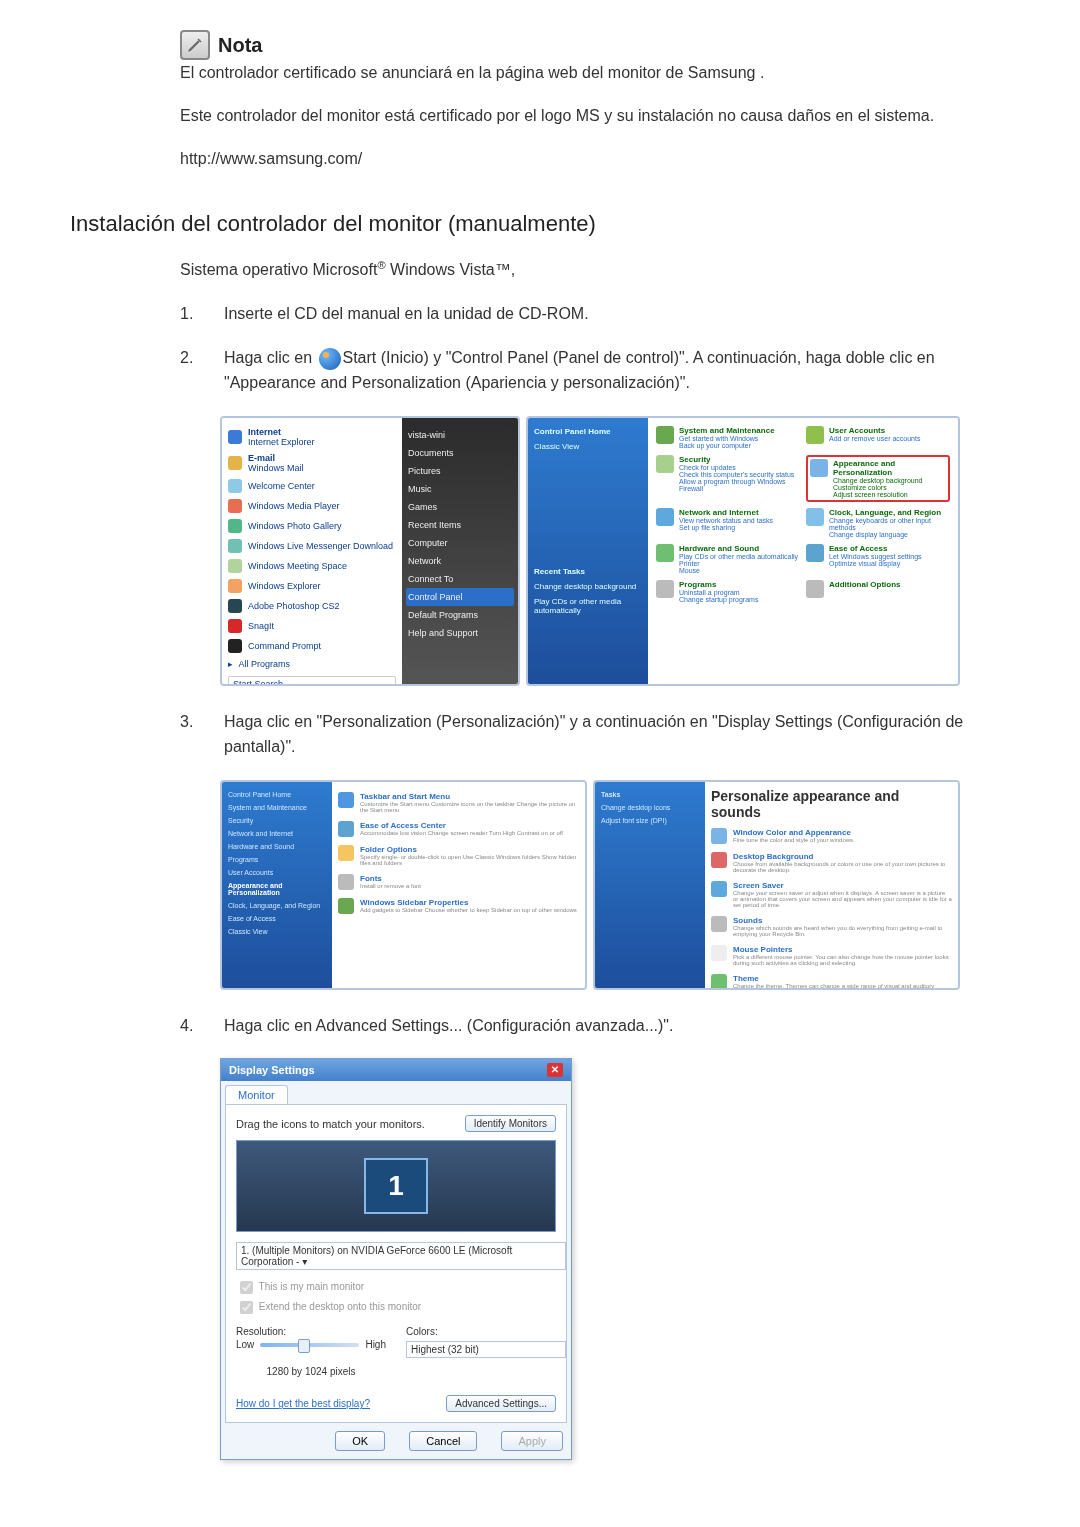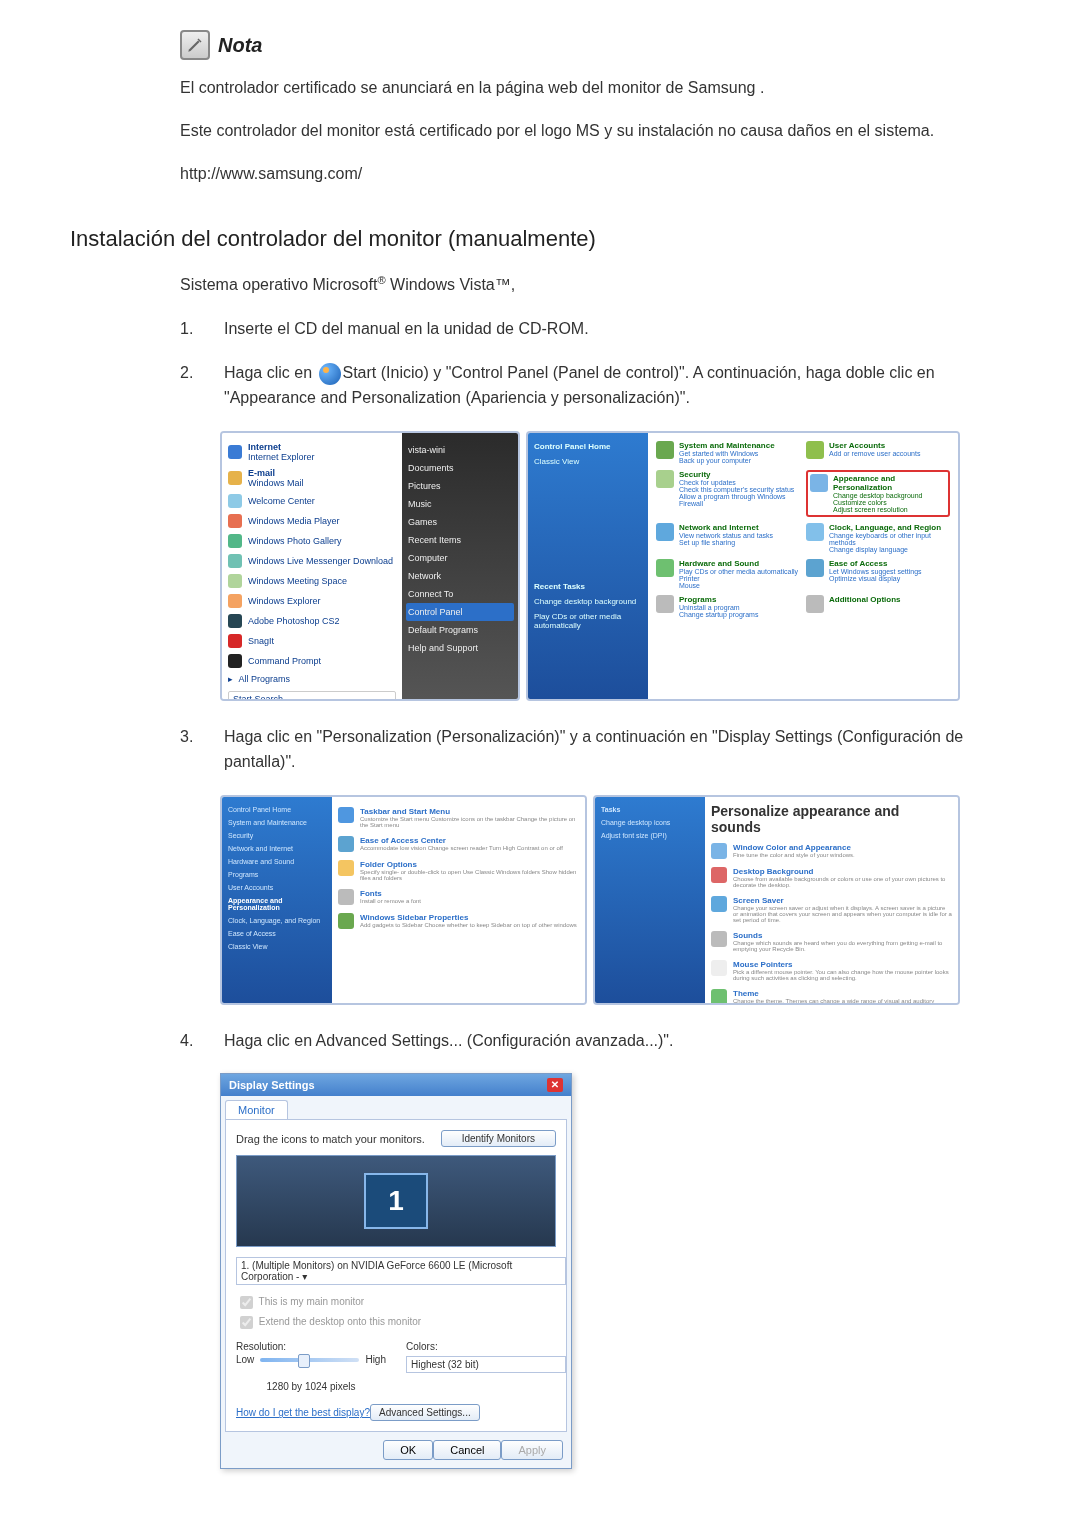--- a/index.html
+++ b/index.html
@@ -25,22 +25,21 @@
   }
   .note-block {
     margin-left: 120px;
     margin-right: 40px;
     margin-bottom: 30px;
   }
   .note-header {
     display: flex;
     align-items: center;
     gap: 8px;
-    margin-bottom: 16px;
-    font-style: italic;
+    margin-bottom: 1px;
   }
   .note-icon {
     width: 26px;
     height: 26px;
     border: 2px solid #888;
     border-radius: 4px;
     display: flex;
     align-items: center;
     justify-content: center;
     background: linear-gradient(#eee,#ccc);
@@ -241,21 +240,21 @@
   .display-dialog .inner {
     background: #fff;
     border: 1px solid #b6c5e0;
     margin: 0 4px;
     padding: 10px;
   }
   .drag-row { display: flex; justify-content: space-between; align-items: center; margin-bottom:8px; }
   .id-btn {
     border: 1px solid #7b9cc7;
     background: linear-gradient(#fefefe,#e3ecf7);
-    padding: 2px 20px;
+    padding: 2px 8px;
     border-radius: 3px;
     font-size: 10px;
     color: #333;
   }
   .mon-area {
     height: 90px;
     background: linear-gradient(#3e597c,#26384f);
     border: 1px solid #7b9cc7;
     display: flex;
     align-items: center;
@@ -298,33 +297,33 @@
   }
   .slider .thumb {
     position: absolute;
     top: -4px; left: 38%;
     width: 10px; height: 12px;
     background: #e8f0fb;
     border: 1px solid #7b9cc7;
     border-radius: 2px;
   }
   .res-val { text-align: center; font-size: 10px; margin-top: 16px; }
-  .bottom-row { display: flex; justify-content: flex-start; align-items: center; margin-top: 12px; }
+  .bottom-row { display: flex; justify-content: space-between; align-items: center; margin-top: 18px; }
   .linkish { color: #2c6fc8; font-size: 10px; text-decoration: underline; }
   .adv-btn {
     border: 1px solid #7b9cc7;
     background: linear-gradient(#fefefe,#e3ecf7);
     padding: 2px 8px;
     border-radius: 3px;
     font-size: 10px;
   }
   .dlg-buttons {
     display: flex;
     justify-content: flex-end;
-    gap: 0;
+    gap: 24px;
     padding: 8px;
   }
   .dlg-buttons button {
     border: 1px solid #7b9cc7;
     background: linear-gradient(#fefefe,#e3ecf7);
     padding: 3px 16px;
     border-radius: 3px;
     font-size: 11px;
   }
   .dlg-buttons button.dis { color: #aaa; }

